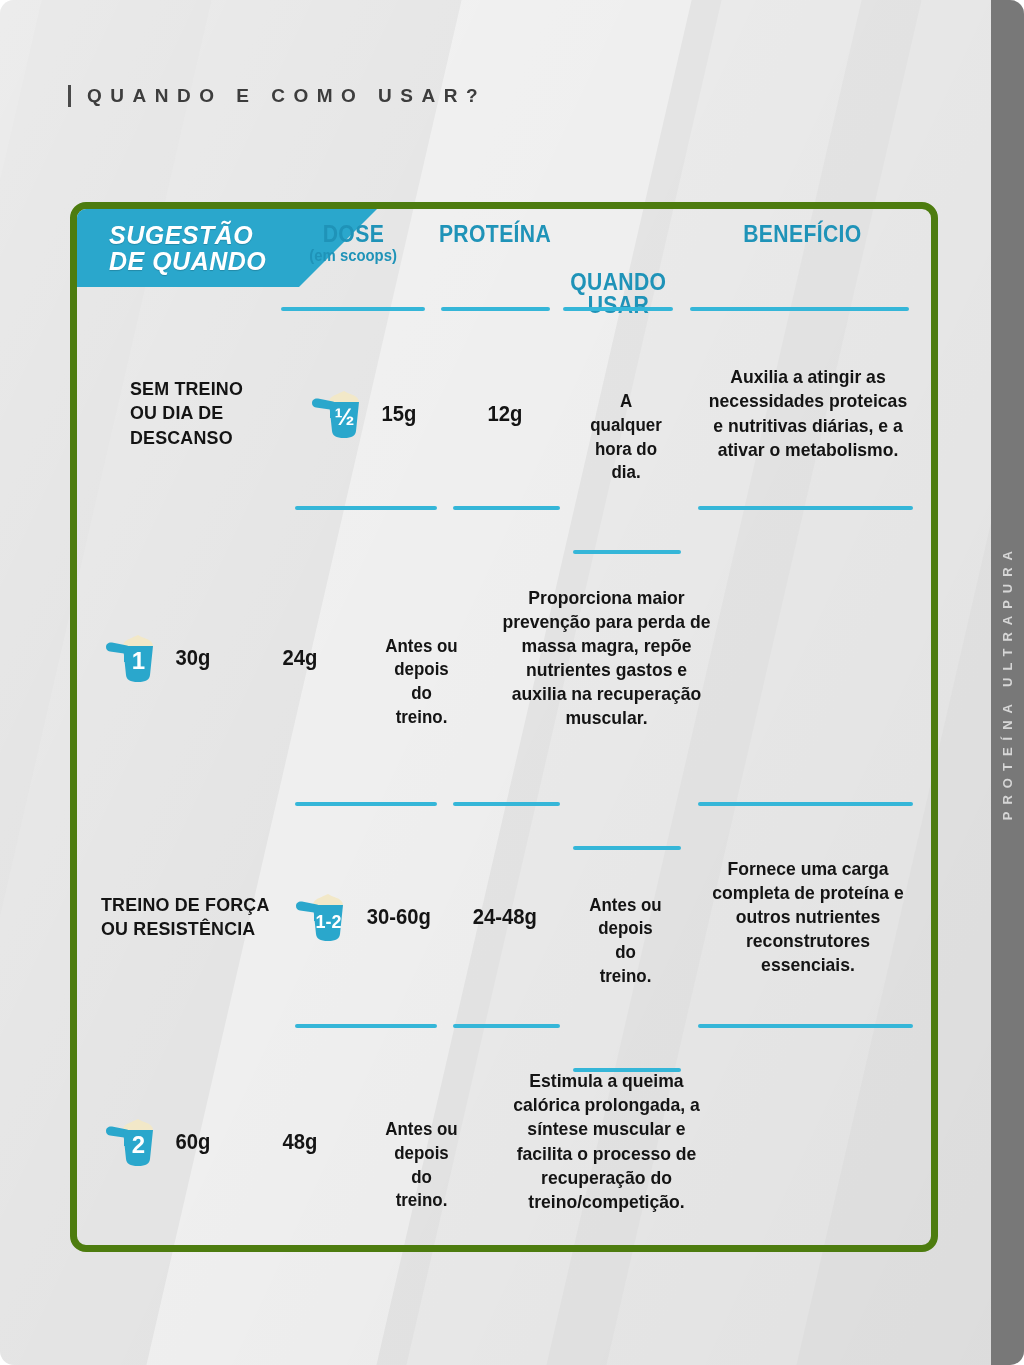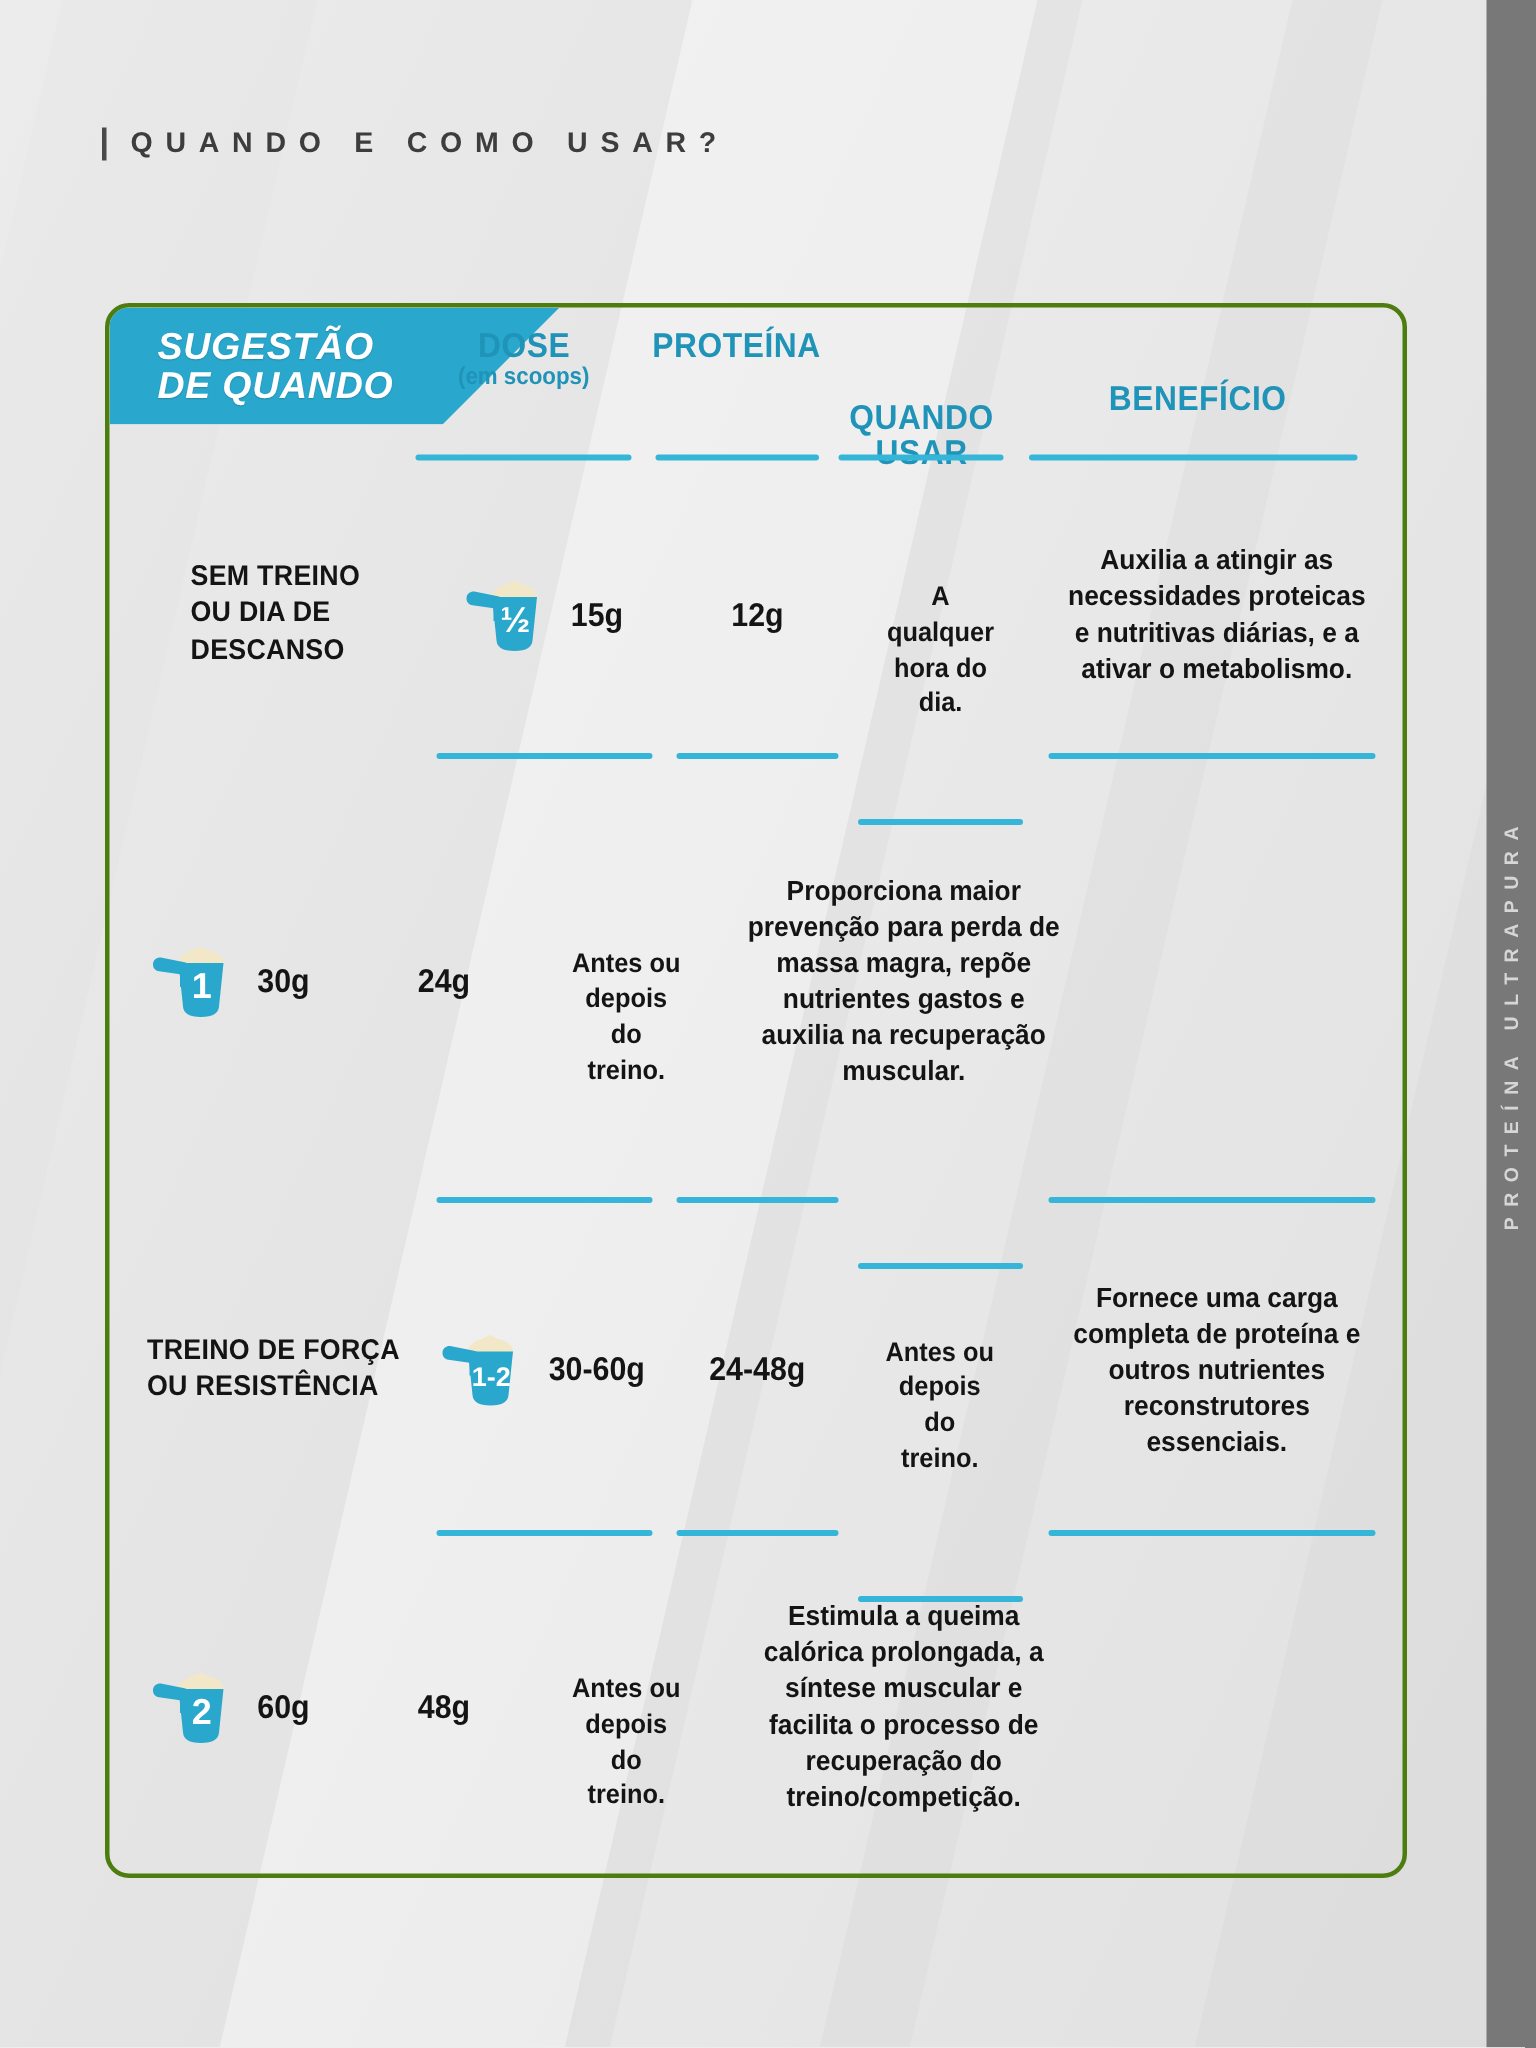--- a/index.html
+++ b/index.html
@@ -9,20 +9,21 @@
     width:1024px; height:1365px;
     overflow:hidden;
     font-family:"Liberation Sans", sans-serif;
   }
 
   #page{
     position:relative;
     width:1024px; height:1365px;
     background:#e4e4e4;
     overflow:hidden;
+    border-radius:14px;
   }
 
   
   .bg-band{
     position:absolute;
     top:-200px;
     height:1800px;
     transform:skewX(-13deg);
     pointer-events:none;
   }
@@ -69,21 +70,21 @@
     letter-spacing:8.5px;
     font-family:"Liberation Sans", sans-serif;
     color:#3d3d3d;
   }
 
   
   #card{
     position:absolute;
     left:70px; top:202px;
     width:868px; height:1050px;
-    border:3px solid #4d7c0f;
+    border:7px solid #4d7c0f;
     border-radius:16px;
     background:transparent;
     overflow:hidden;
   }
 
   
   #thead{
     position:relative;
     height:108px;
   }
@@ -146,21 +147,21 @@
     bottom:6px;
     height:4px;
     background:#35b6d8;
     border-radius:2px;
   }
 
   
   .c-dose    { width:160px; }
   .c-prot    { width:125px; }
   .c-quando  { width:120px;margin-top:48px; }
-  .c-benef   { width:249px;justify-content:center; }
+  .c-benef   { width:249px; }
 
   .hcol.c-dose   .h-rule{ left:8px;  right:8px; }
   .hcol.c-prot   .h-rule{ left:8px;  right:8px; }
   .hcol.c-quando .h-rule{ left:5px;  right:5px; }
   .hcol.c-benef  .h-rule{ left:12px; right:18px; }
 
   
   #tbody{ position:relative; }
 
   .row{

